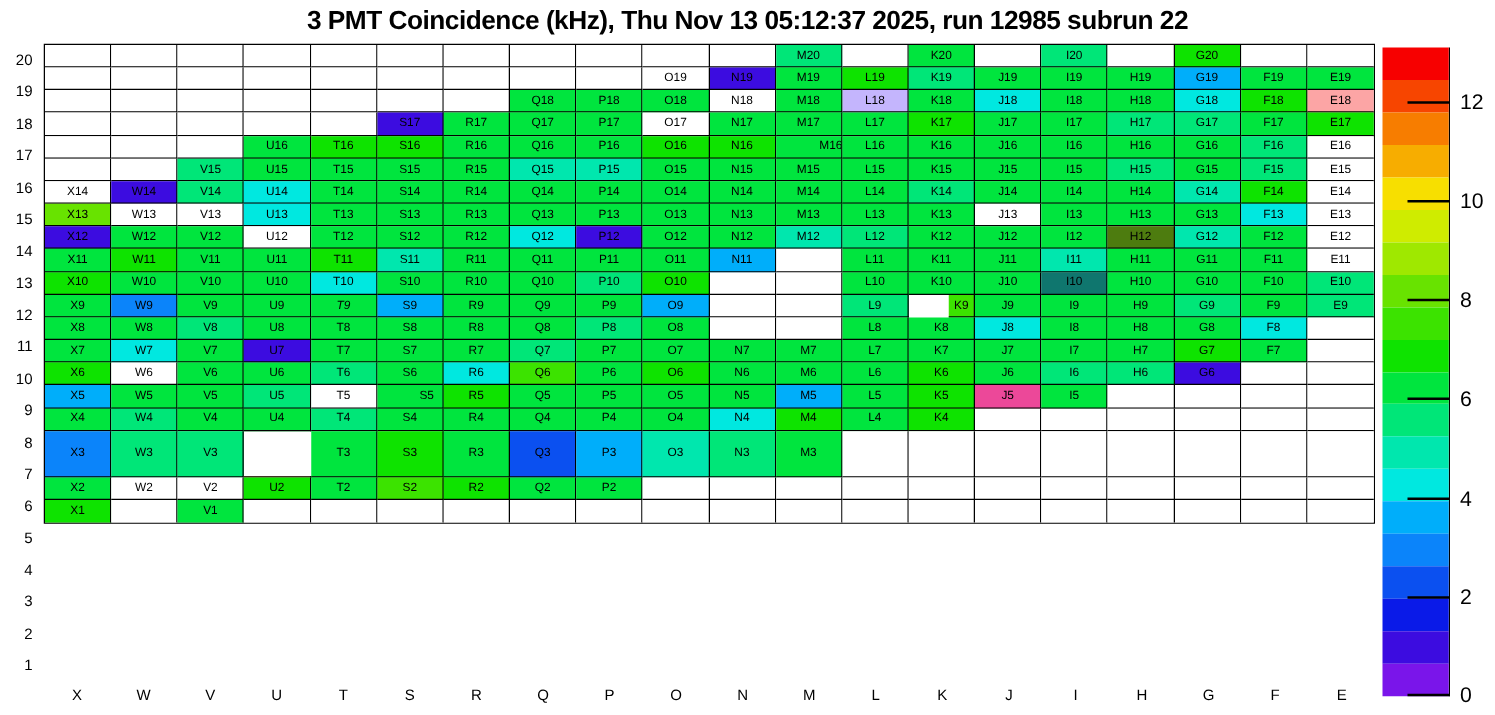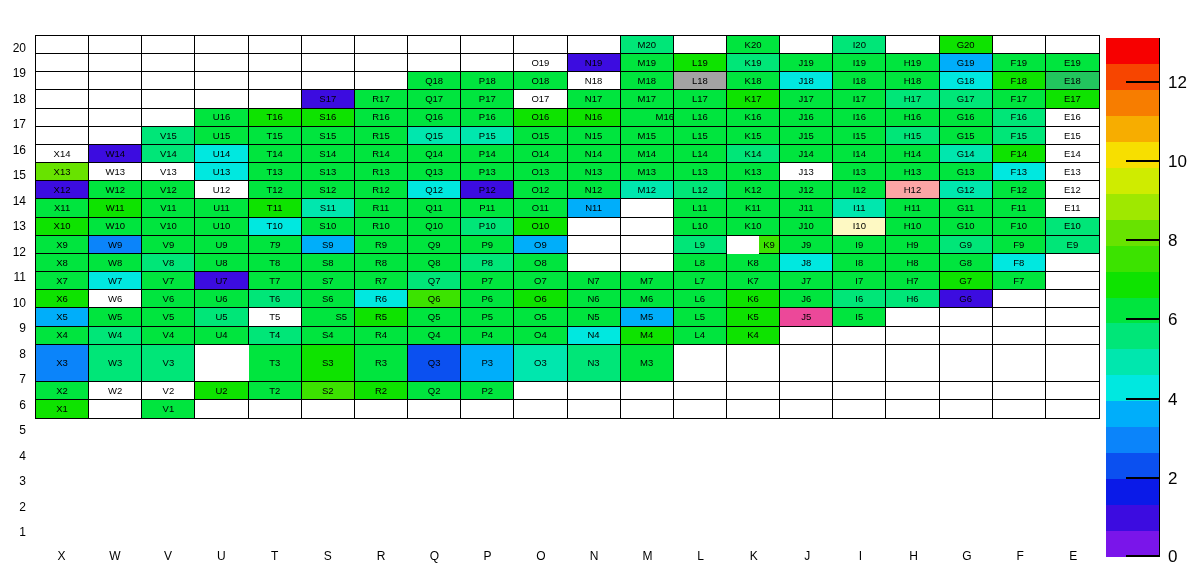--- a/index.html
+++ b/index.html
@@ -27,20 +27,21 @@
   #cbar .band{flex:1 1 auto;}
   #cbar-overlay{position:absolute;left:1106px;top:38px;width:90px;height:519px;pointer-events:none;}
   .cbar-tick{position:absolute;left:20px;width:34px;height:2px;background:#000;}
   .cbar-lab{position:absolute;left:62px;transform:translateY(-50%);
             font-size:17px;line-height:1;}
 </style>
 </head>
 <body>
 
 <div id="canvas">
+  <div id="title">3 PMT Coincidence (kHz), Thu Nov 13 05:12:37 2025, run 12985 subrun 22</div>
   <div id="yaxis">
       <div>20</div>
       <div>19</div>
       <div>18</div>
       <div>17</div>
       <div>16</div>
       <div>15</div>
       <div>14</div>
       <div>13</div>
       <div>12</div>
@@ -102,28 +103,28 @@
       <div class="cell"></div>
       <div class="cell"></div>
       <div class="cell"></div>
       <div class="cell"></div>
       <div class="cell"></div>
       <div class="cell" style="background: rgb(0, 229, 62);">Q18</div>
       <div class="cell" style="background: rgb(0, 229, 62);">P18</div>
       <div class="cell" style="background: rgb(0, 229, 62);">O18</div>
       <div class="cell" style="background: rgb(255, 255, 255);">N18</div>
       <div class="cell" style="background: rgb(0, 229, 62);">M18</div>
-      <div class="cell" style="background: #a3a3a3;">L18</div>
+      <div class="cell" style="background: #c4b5fd;">L18</div>
       <div class="cell" style="background: rgb(0, 229, 62);">K18</div>
       <div class="cell" style="background: rgb(0, 232, 224);">J18</div>
       <div class="cell" style="background: rgb(0, 229, 62);">I18</div>
       <div class="cell" style="background: rgb(0, 229, 62);">H18</div>
       <div class="cell" style="background: rgb(0, 232, 224);">G18</div>
       <div class="cell" style="background: rgb(14, 227, 0);">F18</div>
-      <div class="cell" style="background: #22c55e;">E18</div>
+      <div class="cell" style="background: #fca5a5;">E18</div>
       <div class="cell"></div>
       <div class="cell"></div>
       <div class="cell"></div>
       <div class="cell"></div>
       <div class="cell"></div>
       <div class="cell" style="background: rgb(60, 12, 224);">S17</div>
       <div class="cell" style="background: rgb(0, 229, 62);">R17</div>
       <div class="cell" style="background: rgb(0, 229, 62);">Q17</div>
       <div class="cell" style="background: rgb(0, 229, 62);">P17</div>
       <div class="cell" style="background: rgb(255, 255, 255);">O17</div>
@@ -226,21 +227,21 @@
       <div class="cell" style="background: rgb(0, 229, 62);">R12</div>
       <div class="cell" style="background: rgb(0, 232, 224);">Q12</div>
       <div class="cell" style="background: rgb(60, 12, 224);">P12</div>
       <div class="cell" style="background: rgb(0, 229, 62);">O12</div>
       <div class="cell" style="background: rgb(0, 229, 62);">N12</div>
       <div class="cell" style="background: rgb(0, 231, 174);">M12</div>
       <div class="cell" style="background: rgb(0, 230, 120);">L12</div>
       <div class="cell" style="background: rgb(0, 229, 62);">K12</div>
       <div class="cell" style="background: rgb(0, 229, 62);">J12</div>
       <div class="cell" style="background: rgb(0, 229, 62);">I12</div>
-      <div class="cell" style="background: #fca5a5;">H12</div>
+      <div class="cell" style="background: #4d7c0f;">H12</div>
       <div class="cell" style="background: rgb(0, 231, 174);">G12</div>
       <div class="cell" style="background: rgb(0, 229, 62);">F12</div>
       <div class="cell" style="background: rgb(255, 255, 255);">E12</div>
       <div class="cell" style="background: rgb(0, 229, 62);">X11</div>
       <div class="cell" style="background: rgb(14, 227, 0);">W11</div>
       <div class="cell" style="background: rgb(0, 229, 62);">V11</div>
       <div class="cell" style="background: rgb(0, 229, 62);">U11</div>
       <div class="cell" style="background: rgb(14, 227, 0);">T11</div>
       <div class="cell" style="background: rgb(0, 231, 174);">S11</div>
       <div class="cell" style="background: rgb(0, 229, 62);">R11</div>
@@ -265,21 +266,21 @@
       <div class="cell" style="background: rgb(0, 229, 62);">S10</div>
       <div class="cell" style="background: rgb(0, 229, 62);">R10</div>
       <div class="cell" style="background: rgb(0, 229, 62);">Q10</div>
       <div class="cell" style="background: rgb(0, 230, 120);">P10</div>
       <div class="cell" style="background: rgb(14, 227, 0);">O10</div>
       <div class="cell"></div>
       <div class="cell"></div>
       <div class="cell" style="background: rgb(0, 229, 62);">L10</div>
       <div class="cell" style="background: rgb(0, 229, 62);">K10</div>
       <div class="cell" style="background: rgb(0, 229, 62);">J10</div>
-      <div class="cell" style="background: #fef9c3;">I10</div>
+      <div class="cell" style="background: #0f766e;">I10</div>
       <div class="cell" style="background: rgb(0, 229, 62);">H10</div>
       <div class="cell" style="background: rgb(0, 229, 62);">G10</div>
       <div class="cell" style="background: rgb(0, 229, 62);">F10</div>
       <div class="cell" style="background: rgb(0, 230, 120);">E10</div>
       <div class="cell" style="background: rgb(0, 229, 62);">X9</div>
       <div class="cell" style="background: rgb(11, 132, 250);">W9</div>
       <div class="cell" style="background: rgb(0, 229, 62);">V9</div>
       <div class="cell" style="background: rgb(0, 229, 62);">U9</div>
       <div class="cell" style="background: rgb(0, 229, 62); font-style: italic;">T9</div>
       <div class="cell" style="background: rgb(0, 174, 250);">S9</div>

